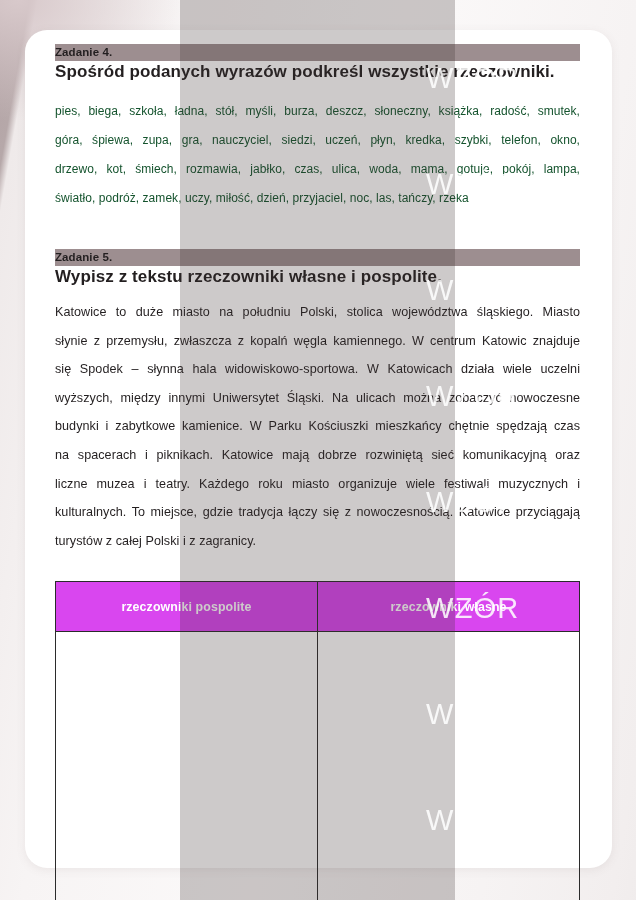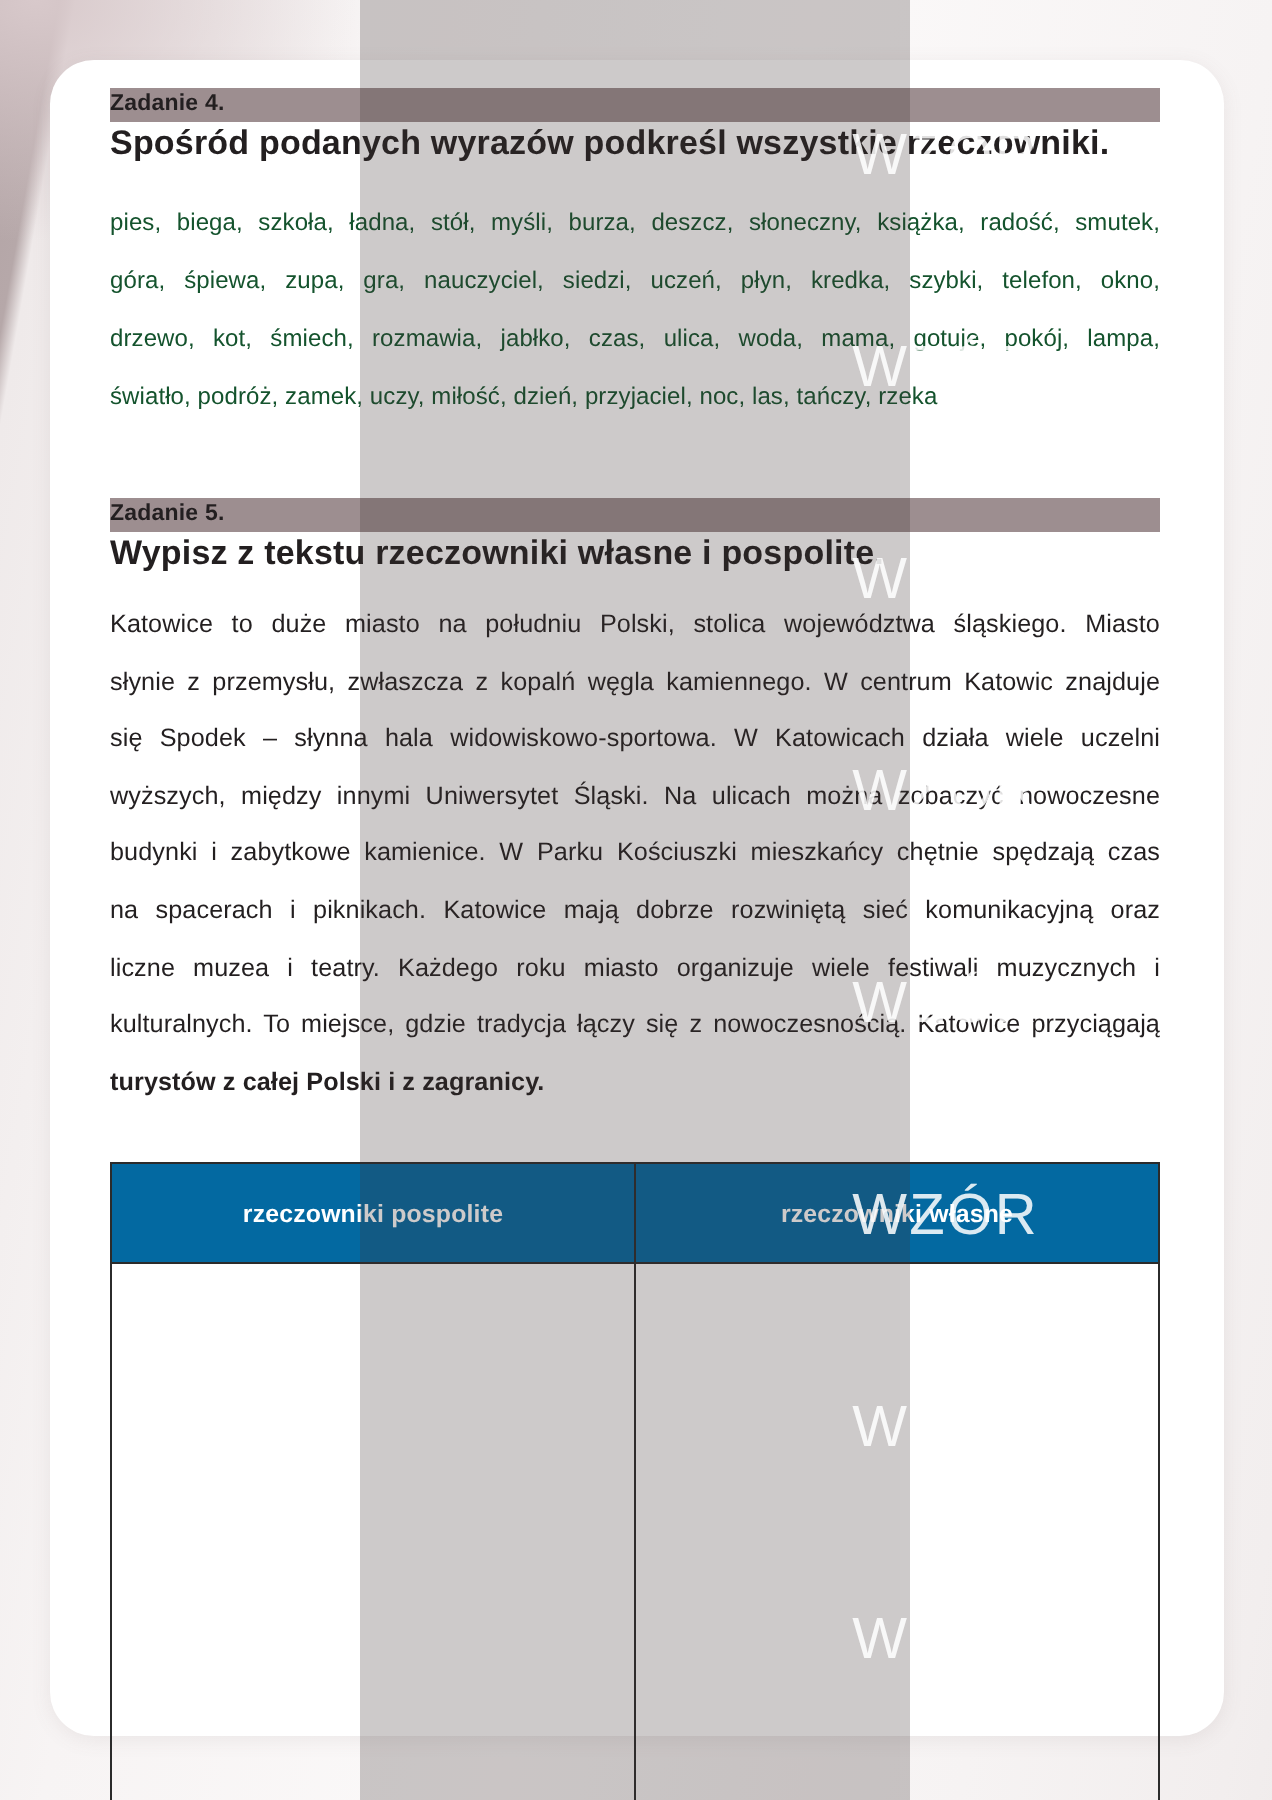--- a/index.html
+++ b/index.html
@@ -119,32 +119,31 @@
     letter-spacing: 0.05px;
     color: #231f20;
   }
   .passage .p-line {
     display: block;
     text-align: justify;
     text-align-last: justify;
   }
   .passage .p-line.last {
     text-align-last: left;
-    font-weight: bold;
   }
 
   
   .answer-table {
     margin-top: 26px;
     width: 525px;
     border-collapse: collapse;
     table-layout: fixed;
   }
   .answer-table th {
-    background: #0369a1;
+    background: #d946ef;
     color: #ffffff;
     font-size: 12.4px;
     font-weight: bold;
     height: 47px;
     border: 1.3px solid #2b2b2b;
     letter-spacing: 0.1px;
   }
   .answer-table td {
     background: transparent;
     border: 1.3px solid #2b2b2b;

